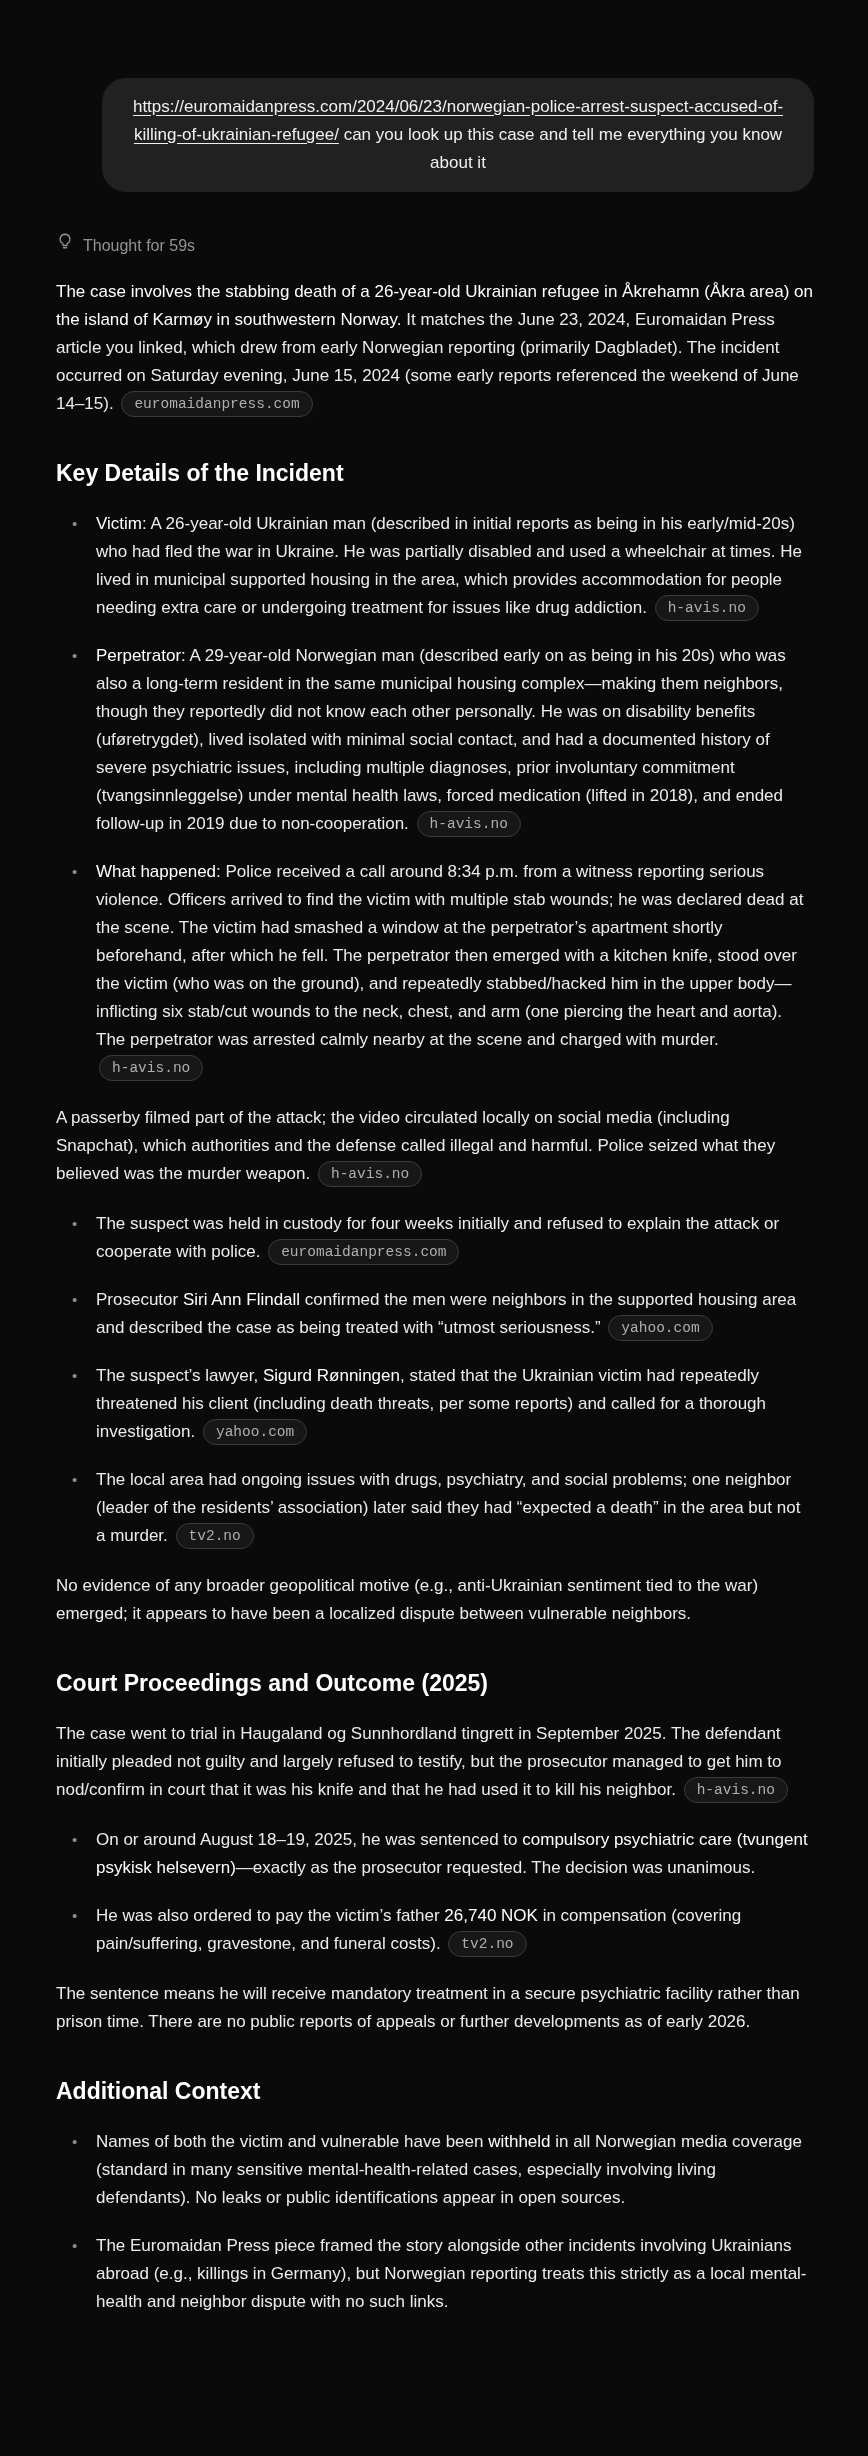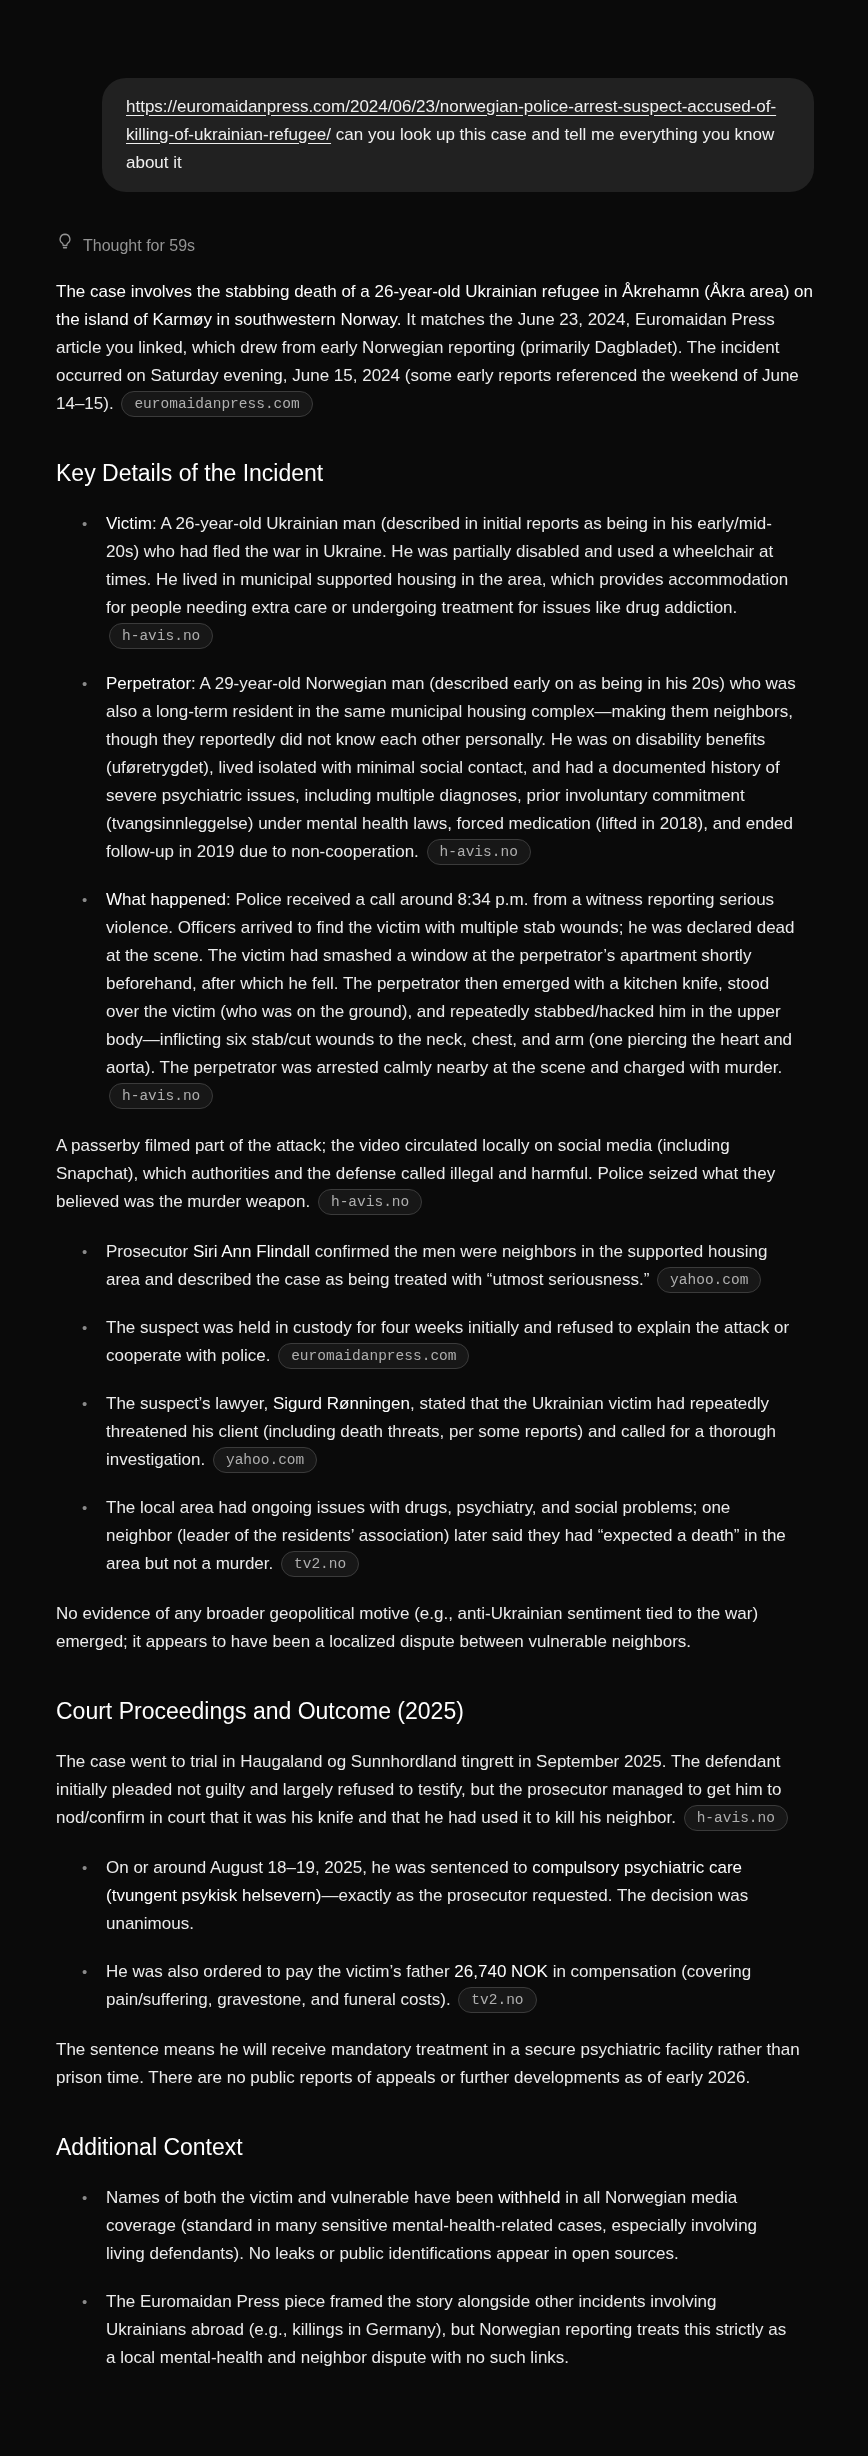--- a/index.html
+++ b/index.html
@@ -17,20 +17,21 @@
   .chat { padding: 78px 54px 0 56px; }
 
   
   .user-row { display: flex; justify-content: flex-end; }
   .user-bubble {
     background: #212121;
     border-radius: 24px;
     padding: 15px 24px;
     max-width: 712px;
     color: #f0f0f0;
+    text-align: center;
   }
   .user-bubble a {
     color: #f0f0f0;
     text-decoration: underline;
     text-underline-offset: 3px;
     overflow-wrap: anywhere;
   }
 
   
   .thought-row {
@@ -43,25 +44,25 @@
   }
   .thought-row svg { display: block; }
 
   
   .assistant { margin-top: 18px; }
   .assistant p { margin: 22px 0; }
   .assistant p:first-child { margin-top: 0; }
   .assistant h2 {
     font-size: 23px;
     line-height: 30px;
-    font-weight: 400;
+    font-weight: 700;
     color: #ffffff;
     margin: 40px 0 22px 0;
   }
-  .assistant ul { list-style: none; margin: 22px 16px; padding: 0; }
+  .assistant ul { list-style: none; margin: 22px 6px; padding: 0; }
   .assistant li {
     position: relative;
     padding-left: 34px;
     margin-bottom: 20px;
   }
   .assistant li:last-child { margin-bottom: 0; }
   .assistant li::before {
     content: "•";
     position: absolute;
     left: 10px;
@@ -111,22 +112,22 @@
   <div class="assistant" id="assistant">
       <p><b>The case involves the stabbing death of a 26-year-old Ukrainian refugee in Åkrehamn (Åkra area) on the island of Karmøy in southwestern Norway.</b><span> It matches the June 23, 2024, Euromaidan Press article you linked, which drew from early Norwegian reporting (primarily Dagbladet). The incident occurred on Saturday evening, June 15, 2024 (some early reports referenced the weekend of June 14–15). </span><span class="chip">euromaidanpress.com</span></p>
       <h2>Key Details of the Incident</h2>
       <ul>
         <li><b>Victim</b><span>: A 26-year-old Ukrainian man (described in initial reports as being in his early/mid-20s) who had fled the war in Ukraine. He was partially disabled and used a wheelchair at times. He lived in municipal supported housing in the area, which provides accommodation for people needing extra care or undergoing treatment for issues like drug addiction. </span><span class="chip">h-avis.no</span></li>
         <li><b>Perpetrator</b><span>: A 29-year-old Norwegian man (described early on as being in his 20s) who was also a long-term resident in the same municipal housing complex—making them neighbors, though they reportedly did not know each other personally. He was on disability benefits (uføretrygdet), lived isolated with minimal social contact, and had a documented history of severe psychiatric issues, including multiple diagnoses, prior involuntary commitment (tvangsinnleggelse) under mental health laws, forced medication (lifted in 2018), and ended follow-up in 2019 due to non-cooperation. </span><span class="chip">h-avis.no</span></li>
         <li><b>What happened</b><span>: Police received a call around 8:34 p.m. from a witness reporting serious violence. Officers arrived to find the victim with multiple stab wounds; he was declared dead at the scene. The victim had smashed a window at the perpetrator’s apartment shortly beforehand, after which he fell. The perpetrator then emerged with a kitchen knife, stood over the victim (who was on the ground), and repeatedly stabbed/hacked him in the upper body—inflicting six stab/cut wounds to the neck, chest, and arm (one piercing the heart and aorta). The perpetrator was arrested calmly nearby at the scene and charged with murder. </span><span class="chip">h-avis.no</span></li>
       </ul>
       <p><span>A passerby filmed part of the attack; the video circulated locally on social media (including Snapchat), which authorities and the defense called illegal and harmful. Police seized what they believed was the murder weapon. </span><span class="chip">h-avis.no</span></p>
       <ul>
+        <li><span>The suspect was held in custody for four weeks initially and refused to explain the attack or cooperate with police. </span><span class="chip">euromaidanpress.com</span></li>
         <li><span>Prosecutor </span><b>Siri Ann Flindall</b><span> confirmed the men were neighbors in the supported housing area and described the case as being treated with “utmost seriousness.” </span><span class="chip">yahoo.com</span></li>
-        <li><span>The suspect was held in custody for four weeks initially and refused to explain the attack or cooperate with police. </span><span class="chip">euromaidanpress.com</span></li>
         <li><span>The suspect’s lawyer, </span><b>Sigurd Rønningen</b><span>, stated that the Ukrainian victim had repeatedly threatened his client (including death threats, per some reports) and called for a thorough investigation. </span><span class="chip">yahoo.com</span></li>
         <li><span>The local area had ongoing issues with drugs, psychiatry, and social problems; one neighbor (leader of the residents’ association) later said they had “expected a death” in the area but not a murder. </span><span class="chip">tv2.no</span></li>
       </ul>
       <p><span>No evidence of any broader geopolitical motive (e.g., anti-Ukrainian sentiment tied to the war) emerged; it appears to have been a localized dispute between vulnerable neighbors.</span></p>
       <h2>Court Proceedings and Outcome (2025)</h2>
       <p><span>The case went to trial in Haugaland og Sunnhordland tingrett in September 2025. The defendant initially pleaded not guilty and largely refused to testify, but the prosecutor managed to get him to nod/confirm in court that it was his knife and that he had used it to kill his neighbor. </span><span class="chip">h-avis.no</span></p>
       <ul>
         <li><span>On or around August 18–19, 2025, he was sentenced to </span><b>compulsory psychiatric care (tvungent psykisk helsevern)</b><span>—exactly as the prosecutor requested. The decision was unanimous.</span></li>
         <li><span>He was also ordered to pay the victim’s father </span><b>26,740 NOK</b><span> in compensation (covering pain/suffering, gravestone, and funeral costs). </span><span class="chip">tv2.no</span></li>
       </ul>

